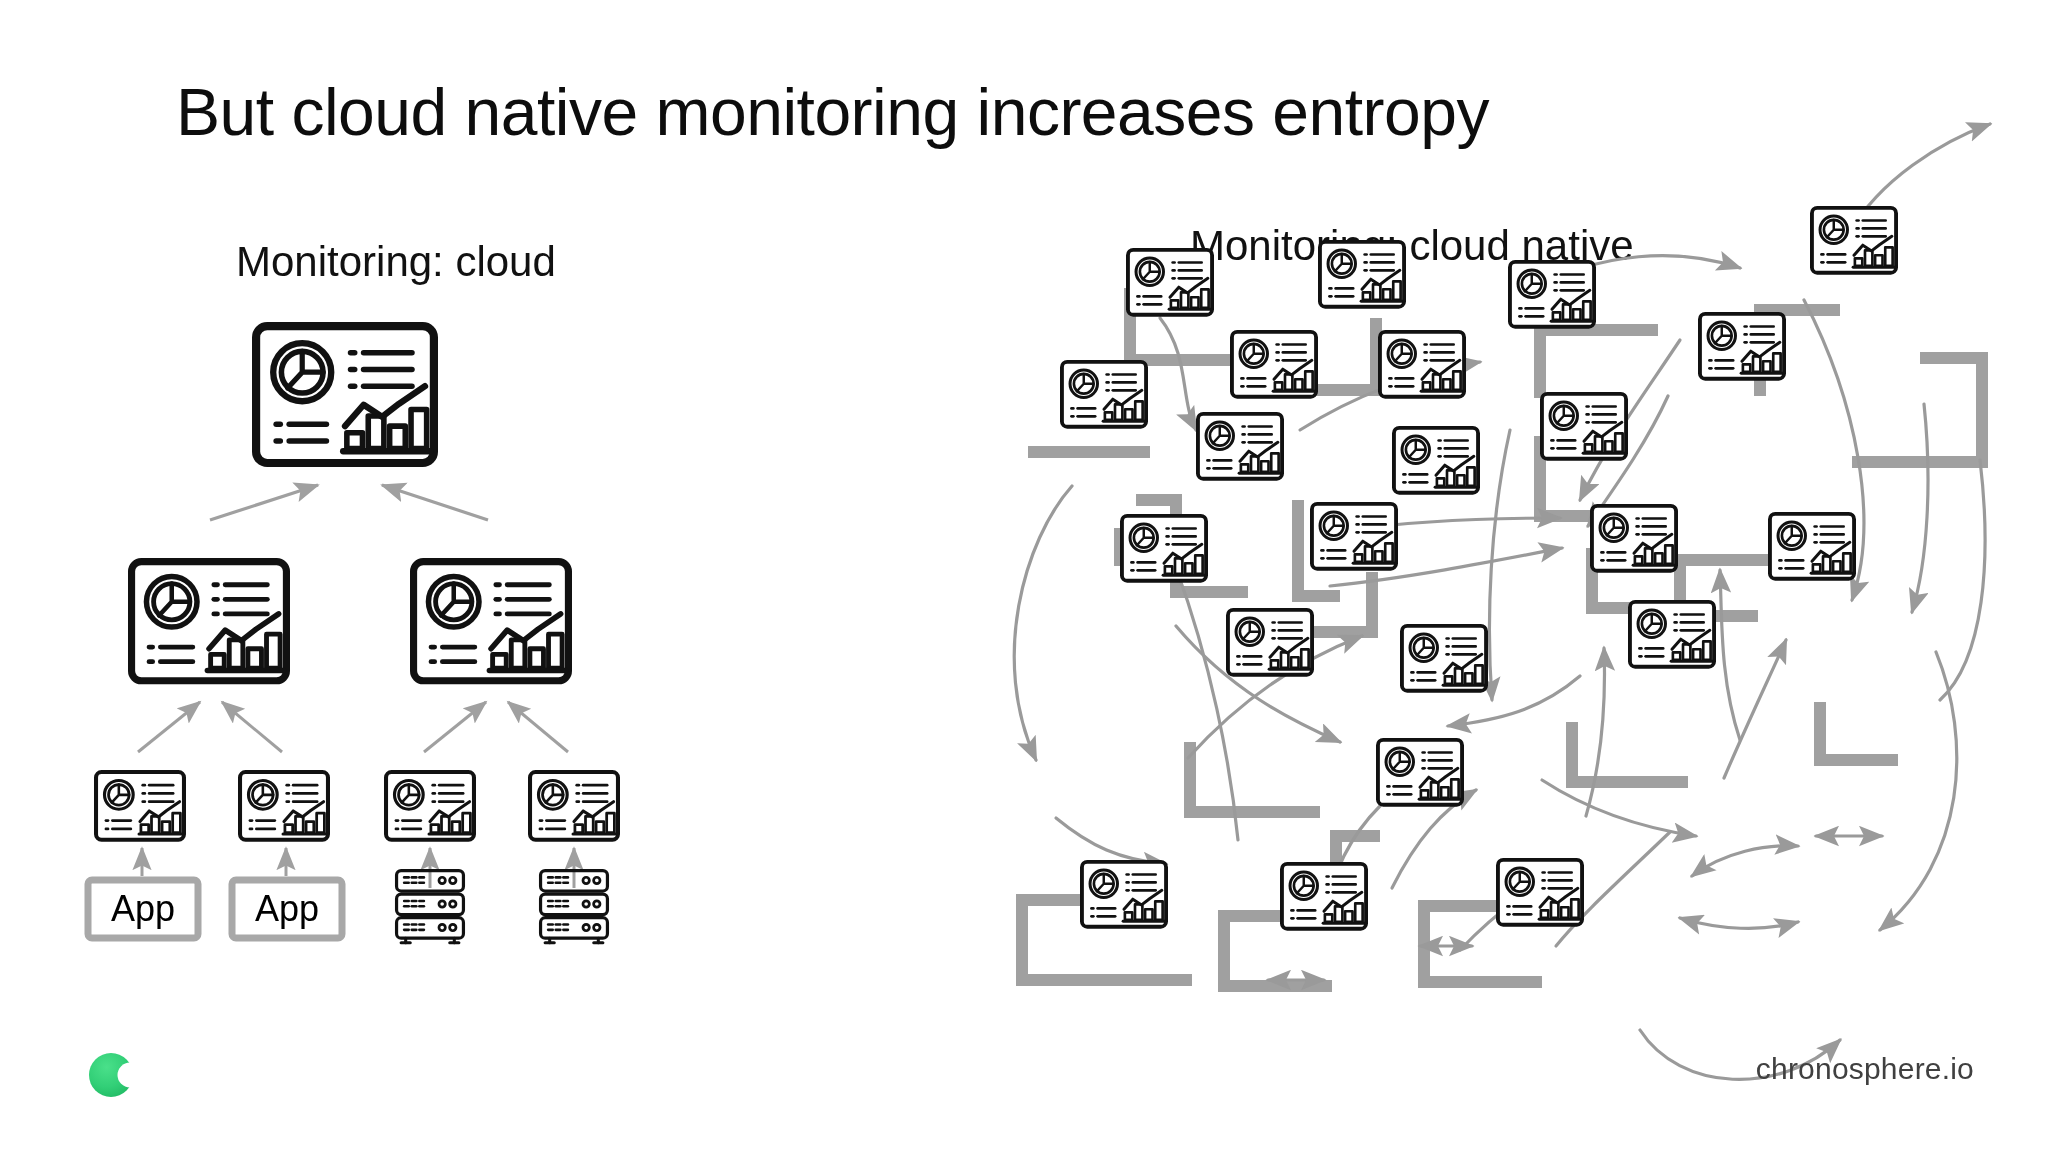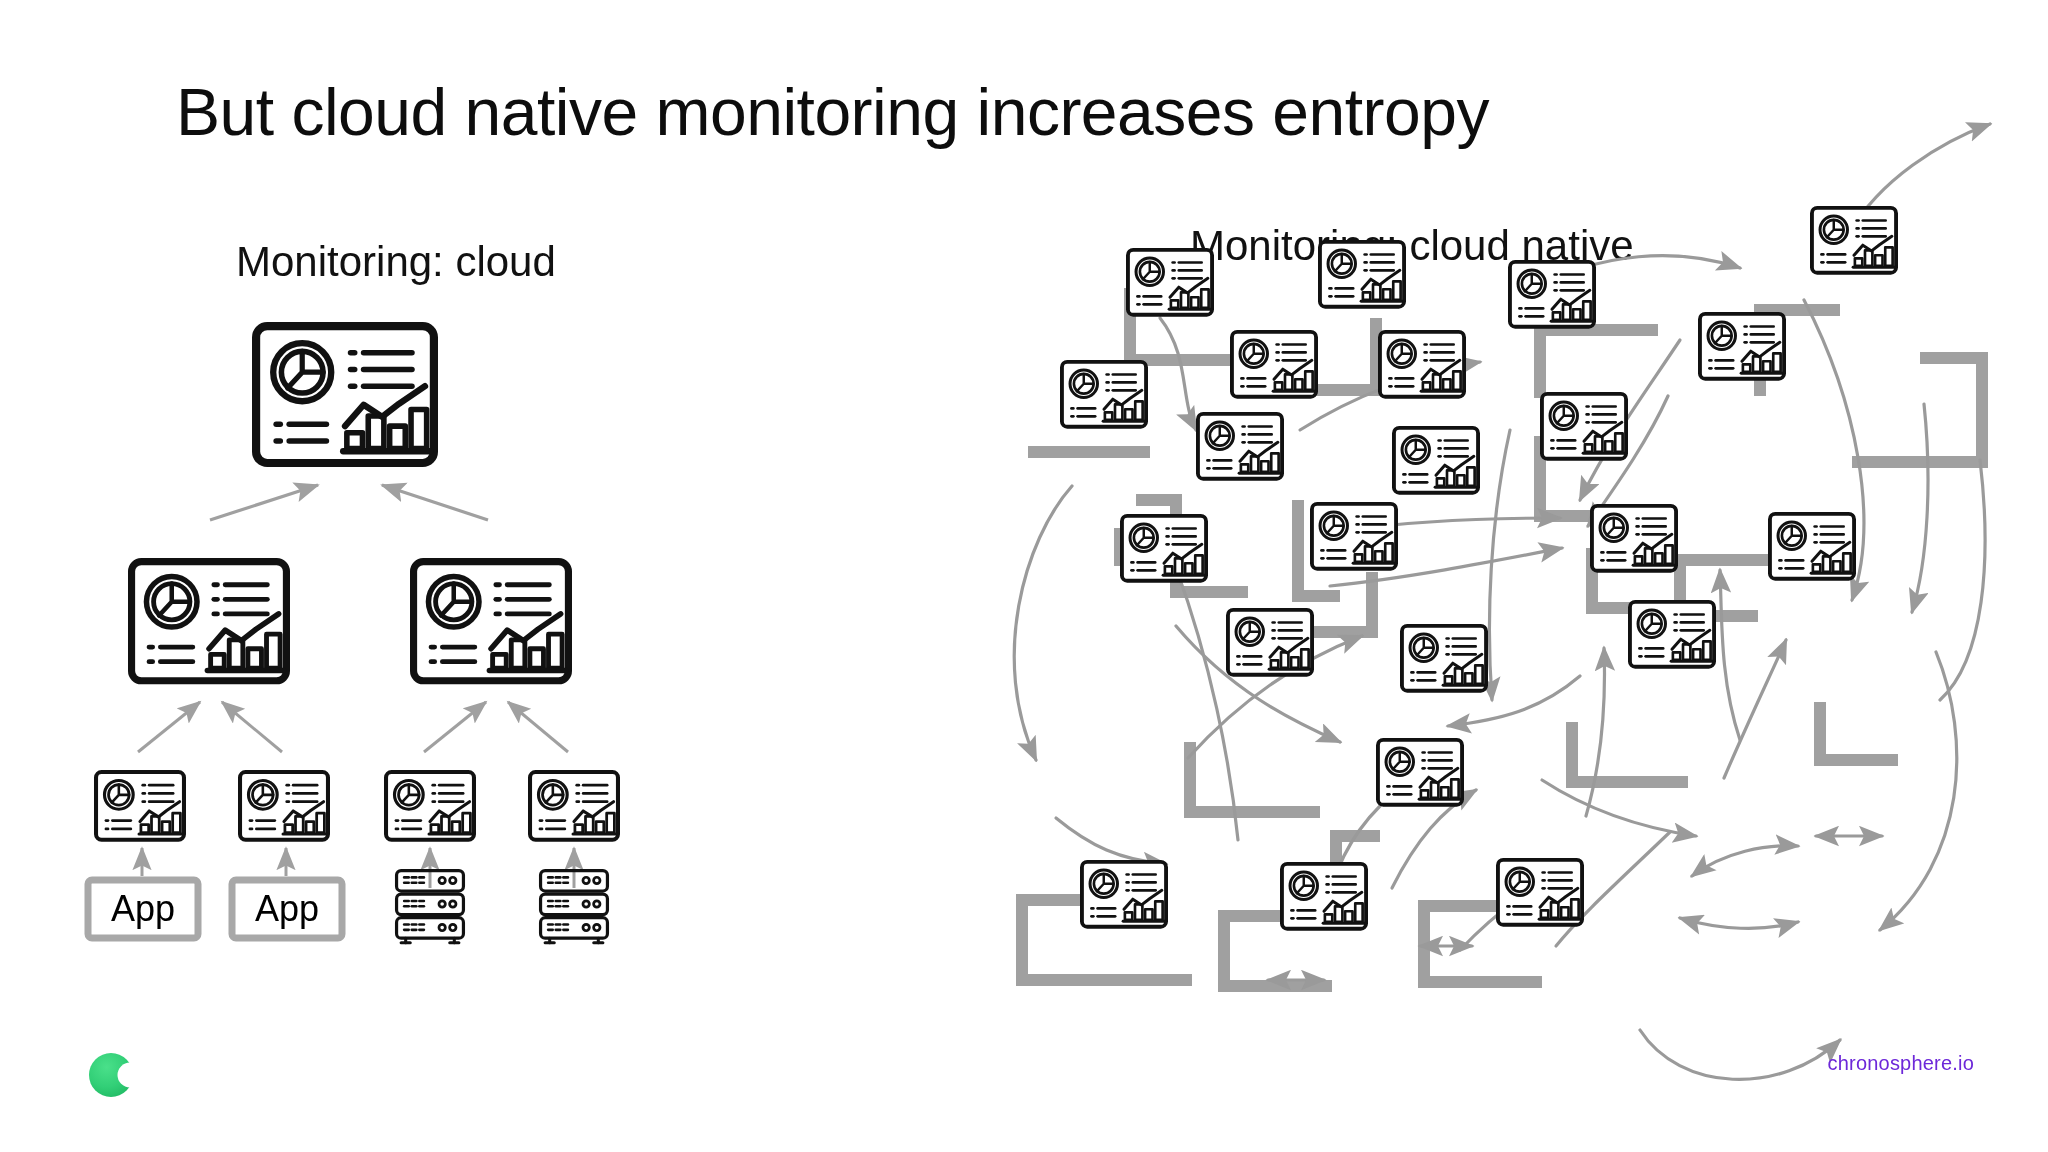--- a/index.html
+++ b/index.html
@@ -69,22 +69,22 @@
     position: absolute;
     left: 86px;
     top: 1048px;
     width: 54px;
     height: 54px;
   }
   #brand-url {
     position: absolute;
     right: 74px;
     top: 1052px;
-    font-size: 20px;
-    color: #6d28d9;
+    font-size: 30px;
+    color: #404040;
     letter-spacing: 0.2px;
     white-space: nowrap;
   }
 
   
   .app-text {
     font-family: "Liberation Sans", sans-serif;
     font-size: 36px;
     fill: #000000;
   }

